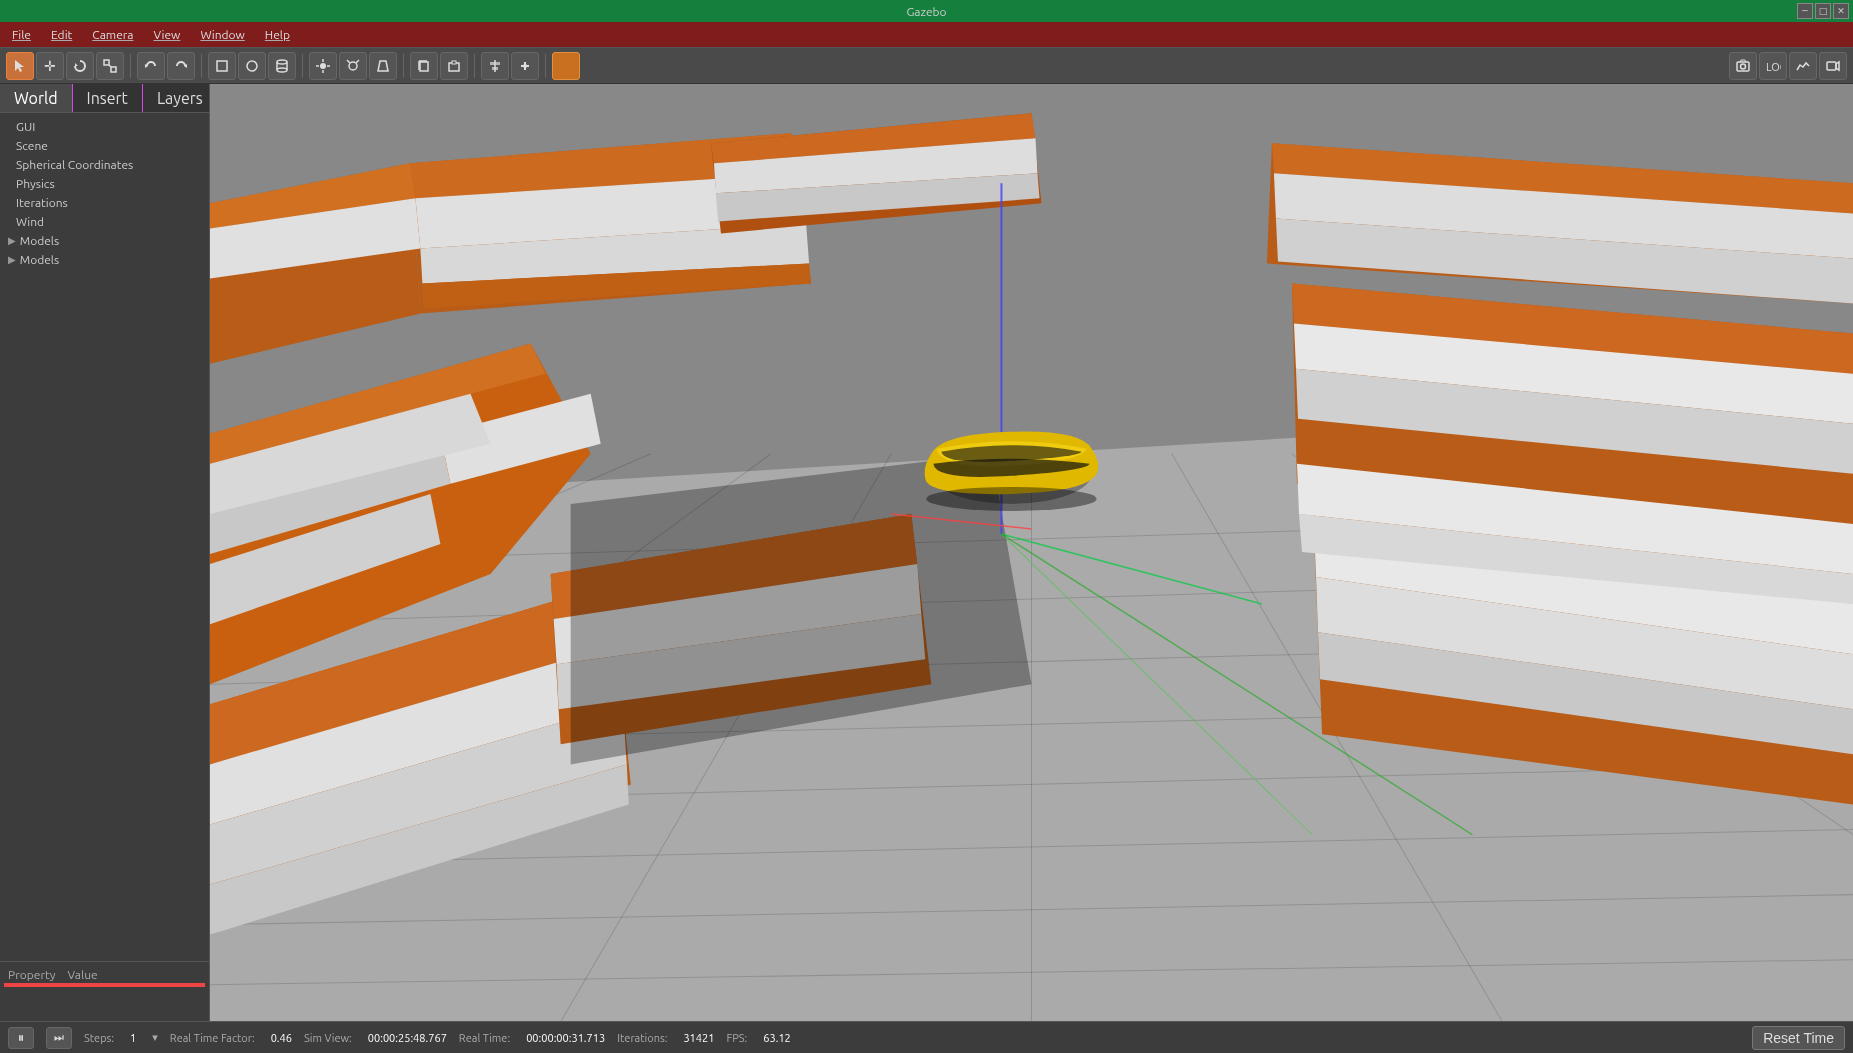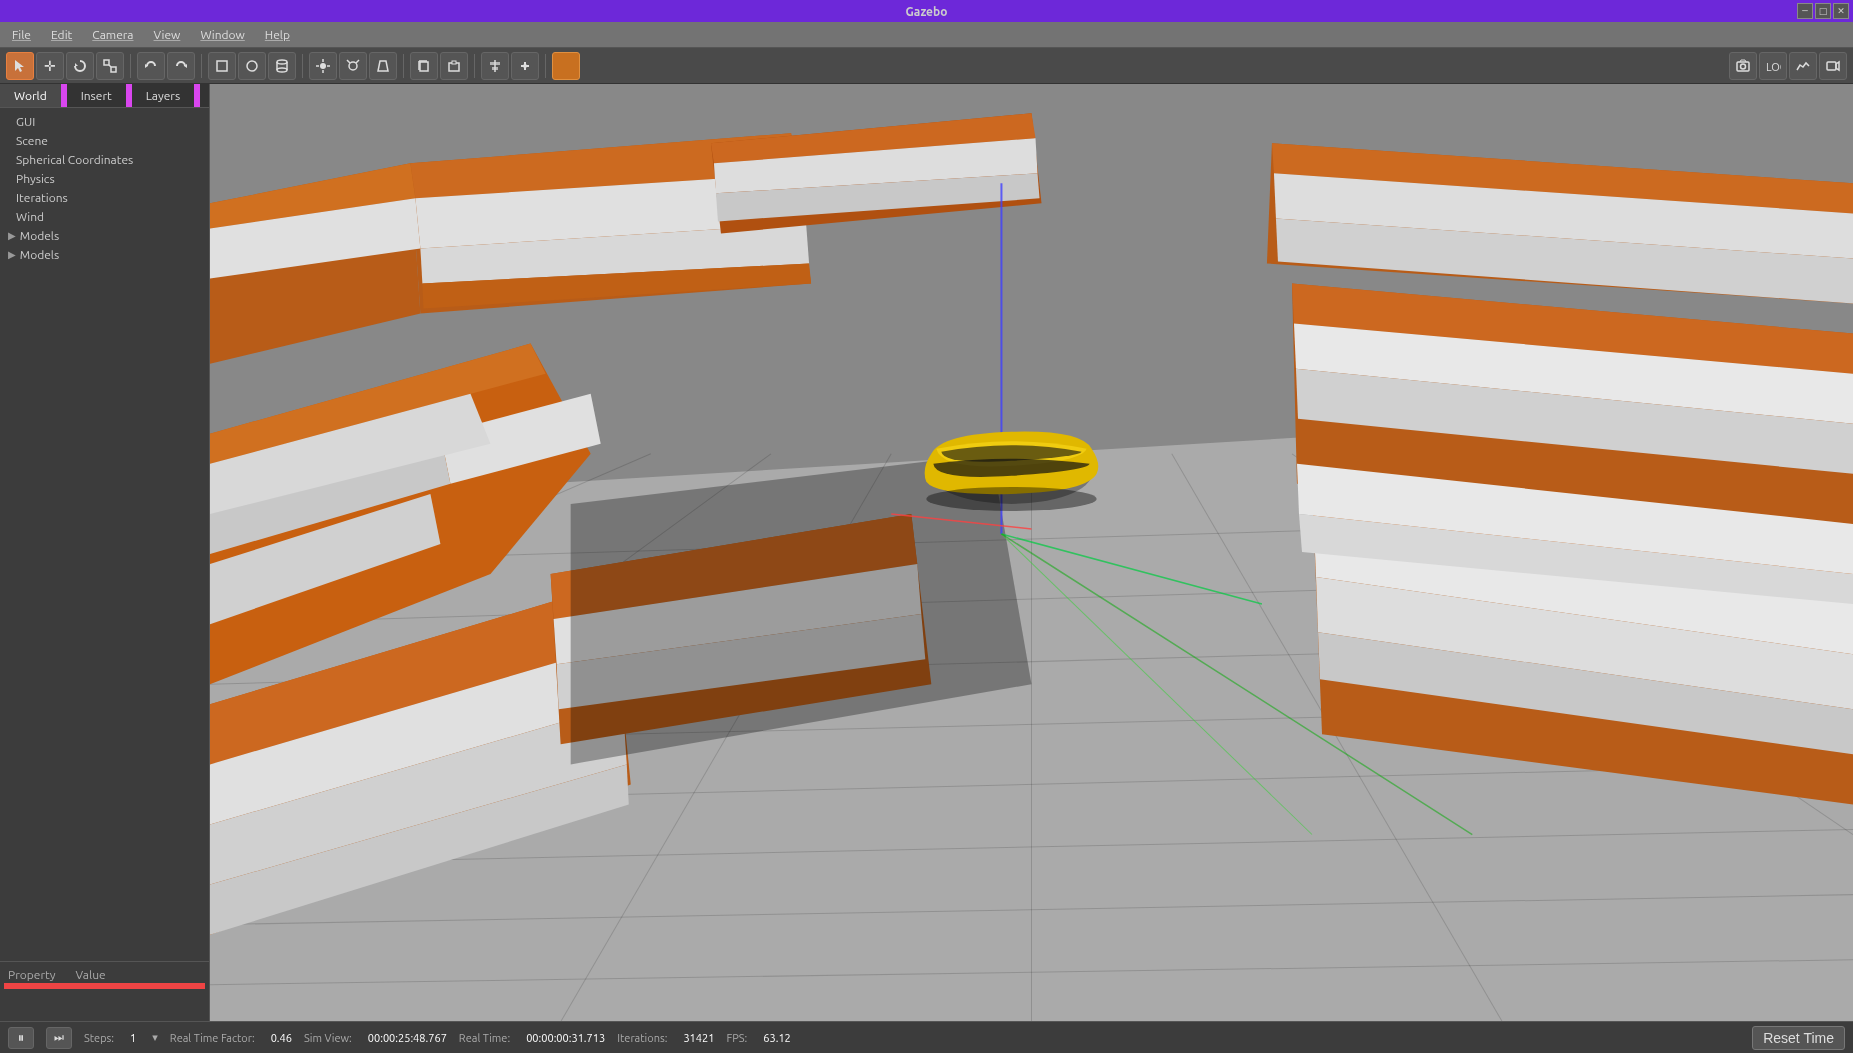--- a/index.html
+++ b/index.html
@@ -10,28 +10,27 @@
       font-family: 'Ubuntu', 'DejaVu Sans', sans-serif;
       font-size: 12px;
       color: #ddd;
       overflow: hidden;
     }
 
     
     #titlebar {
       width: 100%;
       height: 22px;
-      background: #6d28d9;
+      background: #15803d;
       display: flex;
       align-items: center;
       justify-content: center;
       color: #ccc;
       font-size: 12px;
       position: relative;
-      font-weight: bold;
     }
     #titlebar-controls {
       position: absolute;
       right: 4px;
       display: flex;
       gap: 2px;
     }
     .title-btn {
       width: 16px; height: 16px;
       background: #555;
@@ -39,21 +38,21 @@
       color: #ccc;
       font-size: 9px;
       display: flex; align-items: center; justify-content: center;
       cursor: pointer;
     }
 
     
     #menubar {
       width: 100%;
       height: 26px;
-      background: #737373;
+      background: #7f1d1d;
       display: flex;
       align-items: center;
       padding: 0 4px;
       gap: 4px;
       border-bottom: 1px solid #555;
     }
     .menu-item {
       padding: 2px 8px;
       cursor: pointer;
       color: #ddd;
@@ -109,22 +108,22 @@
     
     #panel-tabs {
       display: flex;
       background: #333;
       border-bottom: 1px solid #555;
     }
     .panel-tab {
       padding: 5px 14px;
       cursor: pointer;
       color: #ddd;
-      font-size: 12px;
-      border-right: 6px solid #d946ef;
+      font-size: 16px;
+      border-right: 1px solid #d946ef;
     }
     .panel-tab.active {
       background: #4a4a4a;
       color: #fff;
     }
 
     
     #tree-items {
       flex: 1;
       padding: 4px 0;
@@ -143,25 +142,25 @@
     .tree-item.has-arrow { padding-left: 8px; }
 
     
     #property-panel {
       border-top: 1px solid #555;
       padding: 4px;
       min-height: 60px;
     }
     .prop-header {
       display: flex;
-      gap: 20px;
+      gap: 12px;
       color: #aaa;
       font-size: 12px;
       padding: 2px 4px;
-      border-bottom: 6px solid #ef4444;
+      border-bottom: 4px solid #ef4444;
       margin-bottom: 4px;
     }
 
     
     #viewport {
       flex: 1;
       position: relative;
       overflow: hidden;
       background: #1a1a1a;
     }

